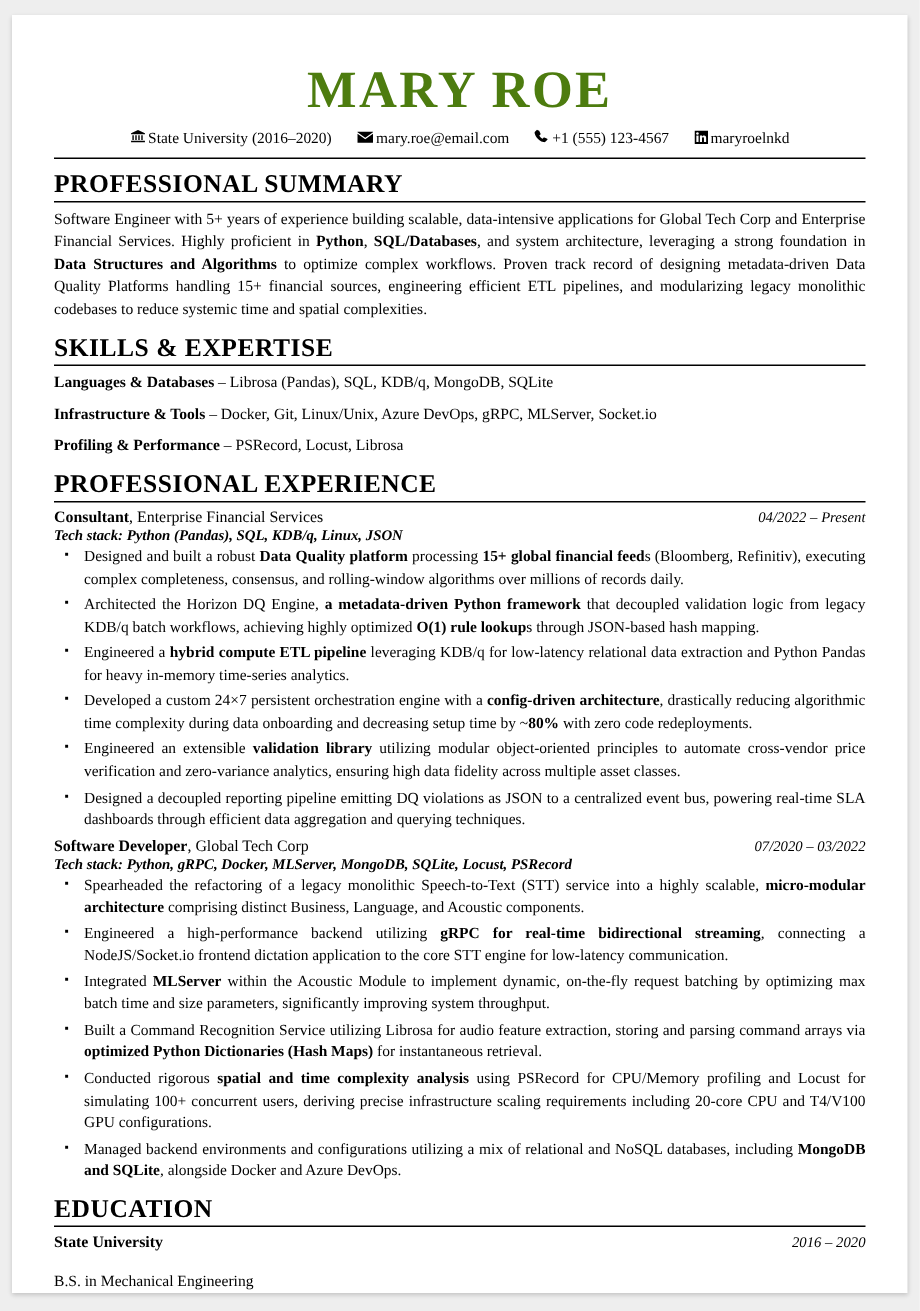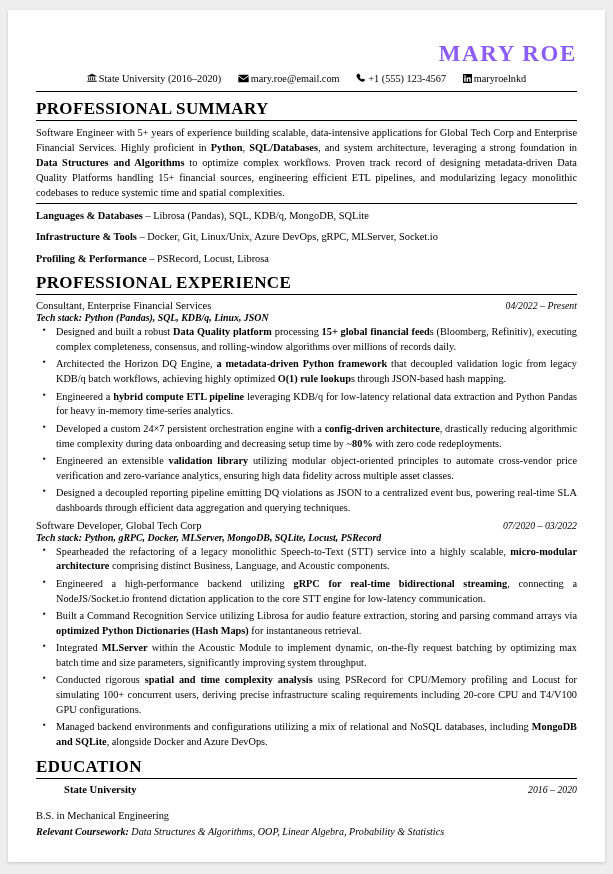--- a/index.html
+++ b/index.html
@@ -18,25 +18,25 @@
     width: 597px;
     height: 852px;
     background: #ffffff;
     box-shadow: 0 1px 3px rgba(0,0,0,0.18);
     padding: 26px 28px 10px 28px;
     overflow: hidden;
   }
 
   
   .name {
-    text-align: right;
-    font-size: 23px;
+    text-align: center;
+    font-size: 35px;
     font-weight: bold;
     letter-spacing: 1.6px;
-    color: #8b5cf6;
+    color: #4d7c0f;
     line-height: 1.05;
     margin: 6px 0 7px 0;
   }
   .contact {
     text-align: center;
     font-size: 10.3px;
     color: #000;
     white-space: nowrap;
     margin-bottom: 6px;
   }
@@ -85,21 +85,21 @@
   .job { margin-bottom: 2px; }
   .job-head {
     display: flex;
     justify-content: space-between;
     align-items: baseline;
     font-size: 10.6px;
     color: #000;
     margin-top: 4px;
   }
   .job-title-wrap { white-space: nowrap; }
-  .job-title { font-weight: normal; }
+  .job-title { font-weight: bold; }
   .job-dates {
     font-style: italic;
     font-size: 9.8px;
     white-space: nowrap;
   }
   .tech-stack {
     font-size: 9.9px;
     font-style: italic;
     font-weight: bold;
     margin: 1px 0 2px 0;
@@ -128,21 +128,20 @@
     color: #000;
   }
 
   
   .edu-head {
     display: flex;
     justify-content: space-between;
     align-items: baseline;
     font-size: 10.6px;
     color: #000;
-    margin-left: 28px;
   }
   .edu-school { font-weight: bold; }
   .edu-dates { font-style: italic; font-size: 9.8px; }
   .edu-degree { font-size: 10.4px; margin-top: 15px; color: #000; }
   .edu-course {
     font-size: 10.1px;
     font-style: italic;
     margin-top: 5px;
     color: #000;
   }
@@ -193,20 +192,21 @@
     <div class="rule-top"></div>
   </div>
 
   <div class="section">
     <div class="sec-title">PROFESSIONAL SUMMARY</div>
     <div class="sec-rule"></div>
     <p class="para">Software Engineer with 5+ years of experience building scalable, data-intensive applications for Global Tech Corp and Enterprise Financial Services. Highly proficient in <b>Python</b>, <b>SQL/Databases</b>, and system architecture, leveraging a strong foundation in <b>Data Structures and Algorithms</b> to optimize complex workflows. Proven track record of designing metadata-driven Data Quality Platforms handling 15+ financial sources, engineering efficient ETL pipelines, and modularizing legacy monolithic codebases to reduce systemic time and spatial complexities.</p>
   </div>
 
   <div class="section">
+    <div class="sec-title">SKILLS &amp; EXPERTISE</div>
     <div class="sec-rule"></div>
     <div id="skills-list">
         <div class="skill-line"><b>Languages &amp; Databases</b><span> – Librosa (Pandas), SQL, KDB/q, MongoDB, SQLite</span></div>
         <div class="skill-line"><b>Infrastructure &amp; Tools</b><span> – Docker, Git, Linux/Unix, Azure DevOps, gRPC, MLServer, Socket.io</span></div>
         <div class="skill-line"><b>Profiling &amp; Performance</b><span> – PSRecord, Locust, Librosa</span></div>
       </div>
   </div>
 
   <div class="section">
     <div class="sec-title">PROFESSIONAL EXPERIENCE</div>
@@ -229,22 +229,22 @@
         </div>
         <div class="job">
           <div class="job-head">
             <span class="job-title-wrap"><span class="job-title">Software Developer</span><span>, Global Tech Corp</span></span>
             <span class="job-dates">07/2020 – 03/2022</span>
           </div>
           <div class="tech-stack">Tech stack: Python, gRPC, Docker, MLServer, MongoDB, SQLite, Locust, PSRecord</div>
           <ul class="bullets">
             <li>Spearheaded the refactoring of a legacy monolithic Speech-to-Text (STT) service into a highly scalable, <b>micro-modular architecture</b> comprising distinct Business, Language, and Acoustic components.</li>
             <li>Engineered a high-performance backend utilizing <b>gRPC for real-time bidirectional streaming</b>, connecting a NodeJS/Socket.io frontend dictation application to the core STT engine for low-latency communication.</li>
+            <li>Integrated <b>MLServer</b> within the Acoustic Module to implement dynamic, on-the-fly request batching by optimizing max batch time and size parameters, significantly improving system throughput.</li>
             <li>Built a Command Recognition Service utilizing Librosa for audio feature extraction, storing and parsing command arrays via <b>optimized Python Dictionaries (Hash Maps)</b> for instantaneous retrieval.</li>
-            <li>Integrated <b>MLServer</b> within the Acoustic Module to implement dynamic, on-the-fly request batching by optimizing max batch time and size parameters, significantly improving system throughput.</li>
             <li>Conducted rigorous <b>spatial and time complexity analysis</b> using PSRecord for CPU/Memory profiling and Locust for simulating 100+ concurrent users, deriving precise infrastructure scaling requirements including 20-core CPU and T4/V100 GPU configurations.</li>
             <li>Managed backend environments and configurations utilizing a mix of relational and NoSQL databases, including <b>MongoDB and SQLite</b>, alongside Docker and Azure DevOps.</li>
           </ul>
         </div>
       </div>
   </div>
 
   <div class="section">
     <div class="sec-title">EDUCATION</div>
     <div class="sec-rule"></div>

